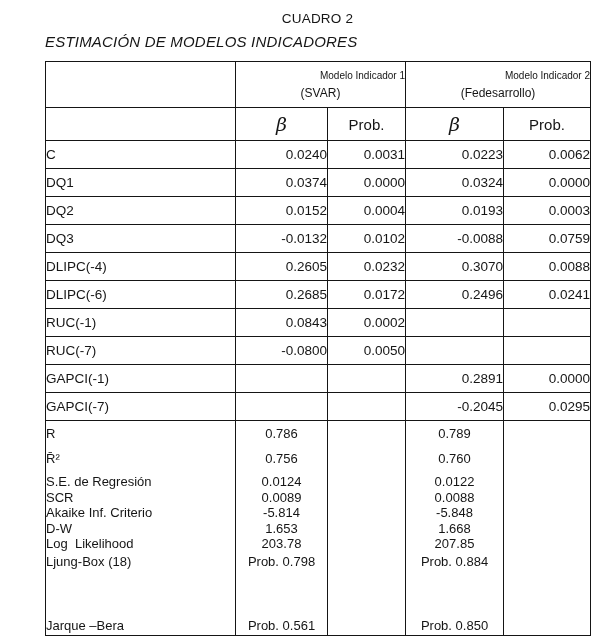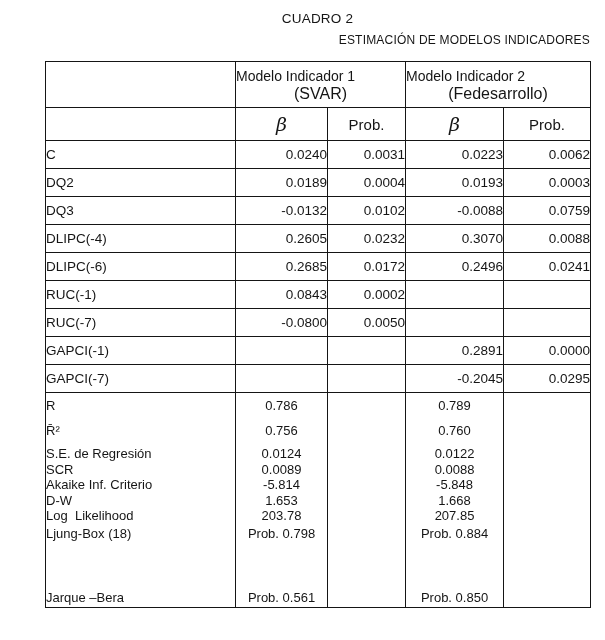--- a/index.html
+++ b/index.html
@@ -22,42 +22,43 @@
     width: 545px;
     text-align: center;
     font-size: 13.5px;
     letter-spacing: 0.2px;
   }
   .doc-subtitle {
     position: absolute;
     top: 33px;
     left: 45px;
     width: 545px;
-    text-align: right;
-    font-size: 12px;
+    text-align: left;
+    font-size: 15px;
     letter-spacing: 0.2px;
+    font-style: italic;
   }
   table.est {
     position: absolute;
     top: 61px;
     left: 45px;
     width: 545px;
     border-collapse: collapse;
     table-layout: fixed;
   }
   table.est td {
     border: 1.5px solid #151515;
     padding: 0;
     font-size: 13.5px;
     color: #151515;
     overflow: hidden;
   }
   tr.model-header-row td { height: 45px; vertical-align: middle; }
-  .model-head-name { text-align: left; font-size: 14px; line-height: 16px; padding-top: 2px; }
-  .model-head-method { text-align: center; font-size: 16px; line-height: 19px; }
+  .model-head-name { text-align: right; font-size: 10px; line-height: 16px; padding-top: 2px; }
+  .model-head-method { text-align: center; font-size: 12px; line-height: 19px; }
   tr.col-header-row td { height: 32px; vertical-align: middle; text-align: center; }
   .beta-glyph {
     font-family: "DejaVu Serif", serif;
     font-style: italic;
     font-size: 19px;
     line-height: 20px;
   }
   .prob-head { font-size: 15px; }
   tr.data-row td { height: 27px; vertical-align: middle; }
   td.lbl { text-align: left; padding-left: 9px; }
@@ -123,22 +124,29 @@
     </tbody>
     <tbody id="rows-body">
         <tr class="data-row">
           <td class="lbl">C</td>
           <td class="num">0.0240</td>
           <td class="num">0.0031</td>
           <td class="num">0.0223</td>
           <td class="num">0.0062</td>
         </tr>
         <tr class="data-row">
+          <td class="lbl">DQ1</td>
+          <td class="num">0.0374</td>
+          <td class="num">0.0000</td>
+          <td class="num">0.0324</td>
+          <td class="num">0.0000</td>
+        </tr>
+        <tr class="data-row">
           <td class="lbl">DQ2</td>
-          <td class="num">0.0189</td>
+          <td class="num">0.0152</td>
           <td class="num">0.0004</td>
           <td class="num">0.0193</td>
           <td class="num">0.0003</td>
         </tr>
         <tr class="data-row">
           <td class="lbl">DQ3</td>
           <td class="num">-0.0132</td>
           <td class="num">0.0102</td>
           <td class="num">-0.0088</td>
           <td class="num">0.0759</td>

